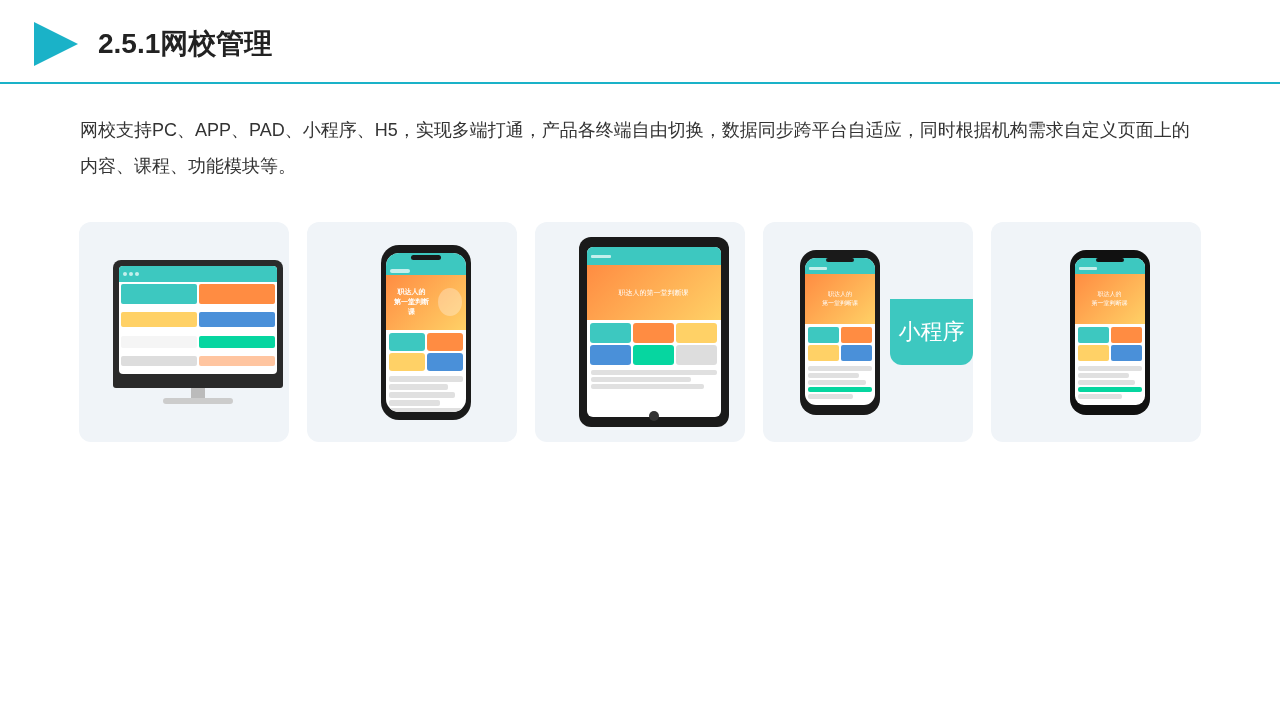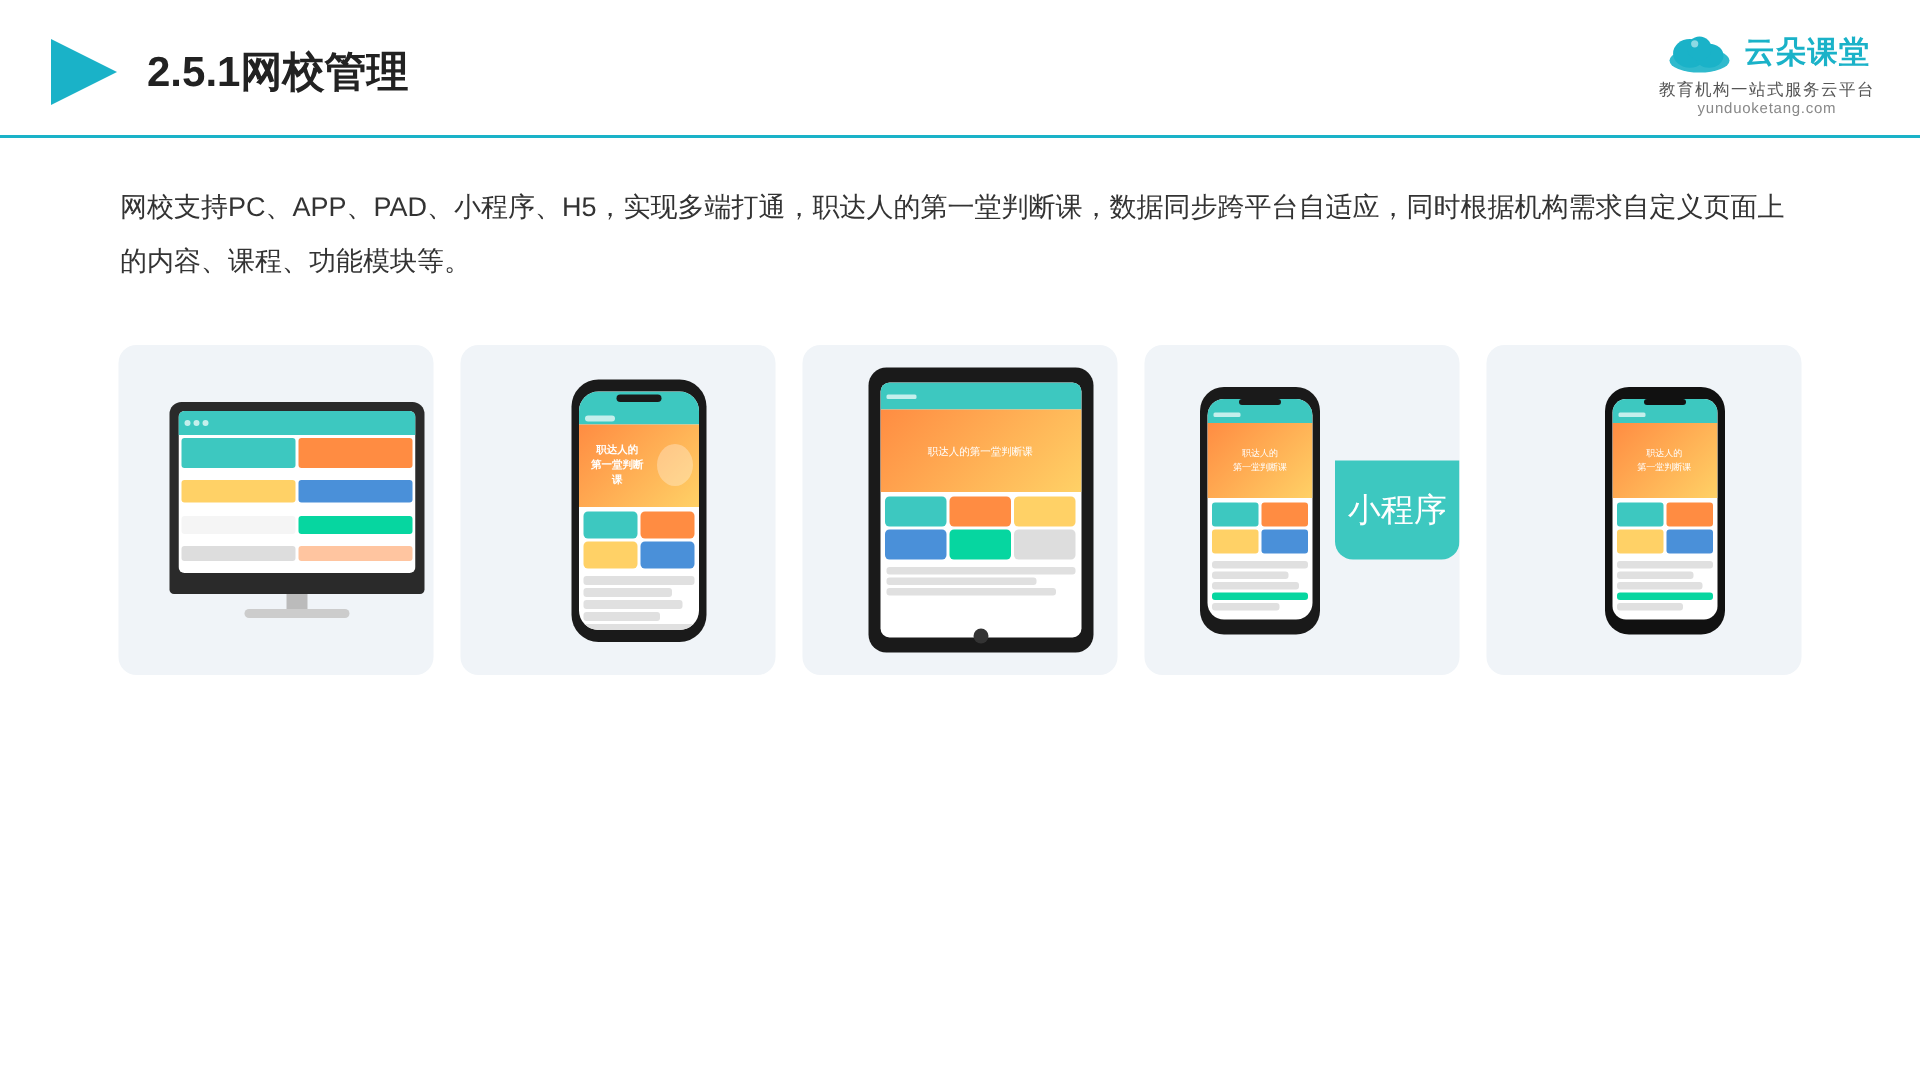--- a/index.html
+++ b/index.html
@@ -325,39 +325,23 @@
 <body>
 
 <div class="header">
   <div class="header-left">
 
     <svg class="play-icon" viewBox="0 0 52 52">
       <polygon points="4,4 48,26 4,48" fill="#1ab2c8"></polygon>
     </svg>
     <span class="page-title">2.5.1网校管理</span>
   </div>
-  <div class="logo-area">
-    <div class="logo-cloud">
-
-      <svg class="cloud-icon" viewBox="0 0 60 40">
-        <ellipse cx="30" cy="28" rx="25" ry="10" fill="#1ab2c8" opacity="0.9"></ellipse>
-        <ellipse cx="22" cy="22" rx="14" ry="12" fill="#1ab2c8"></ellipse>
-        <ellipse cx="38" cy="24" rx="12" ry="10" fill="#1ab2c8"></ellipse>
-        <ellipse cx="30" cy="18" rx="10" ry="10" fill="#1ab2c8"></ellipse>
-
-        <circle cx="26" cy="14" r="3" fill="white" opacity="0.5"></circle>
-      </svg>
-      <span class="logo-text">云朵课堂</span>
-    </div>
-    <div class="logo-sub">教育机构一站式服务云平台</div>
-    <div class="logo-url">yunduoketang.com</div>
-  </div>
 </div>
 
-<div class="description">网校支持PC、APP、PAD、小程序、H5，实现多端打通，职达人的第一堂判断课，数据同步跨平台自适应，同时根据机构需求自定义页面上的内容、课程、功能模块等。</div>
+<div class="description">网校支持PC、APP、PAD、小程序、H5，实现多端打通，产品各终端自由切换，数据同步跨平台自适应，同时根据机构需求自定义页面上的内容、课程、功能模块等。</div>
 
 <div class="cards-area">
 
   <div class="card">
     <div class="card-image-area">
       <div class="pc-mockup">
         <div class="monitor-frame">
           <div class="monitor-screen">
             <div class="monitor-screen-inner">
               <div class="screen-topbar">

